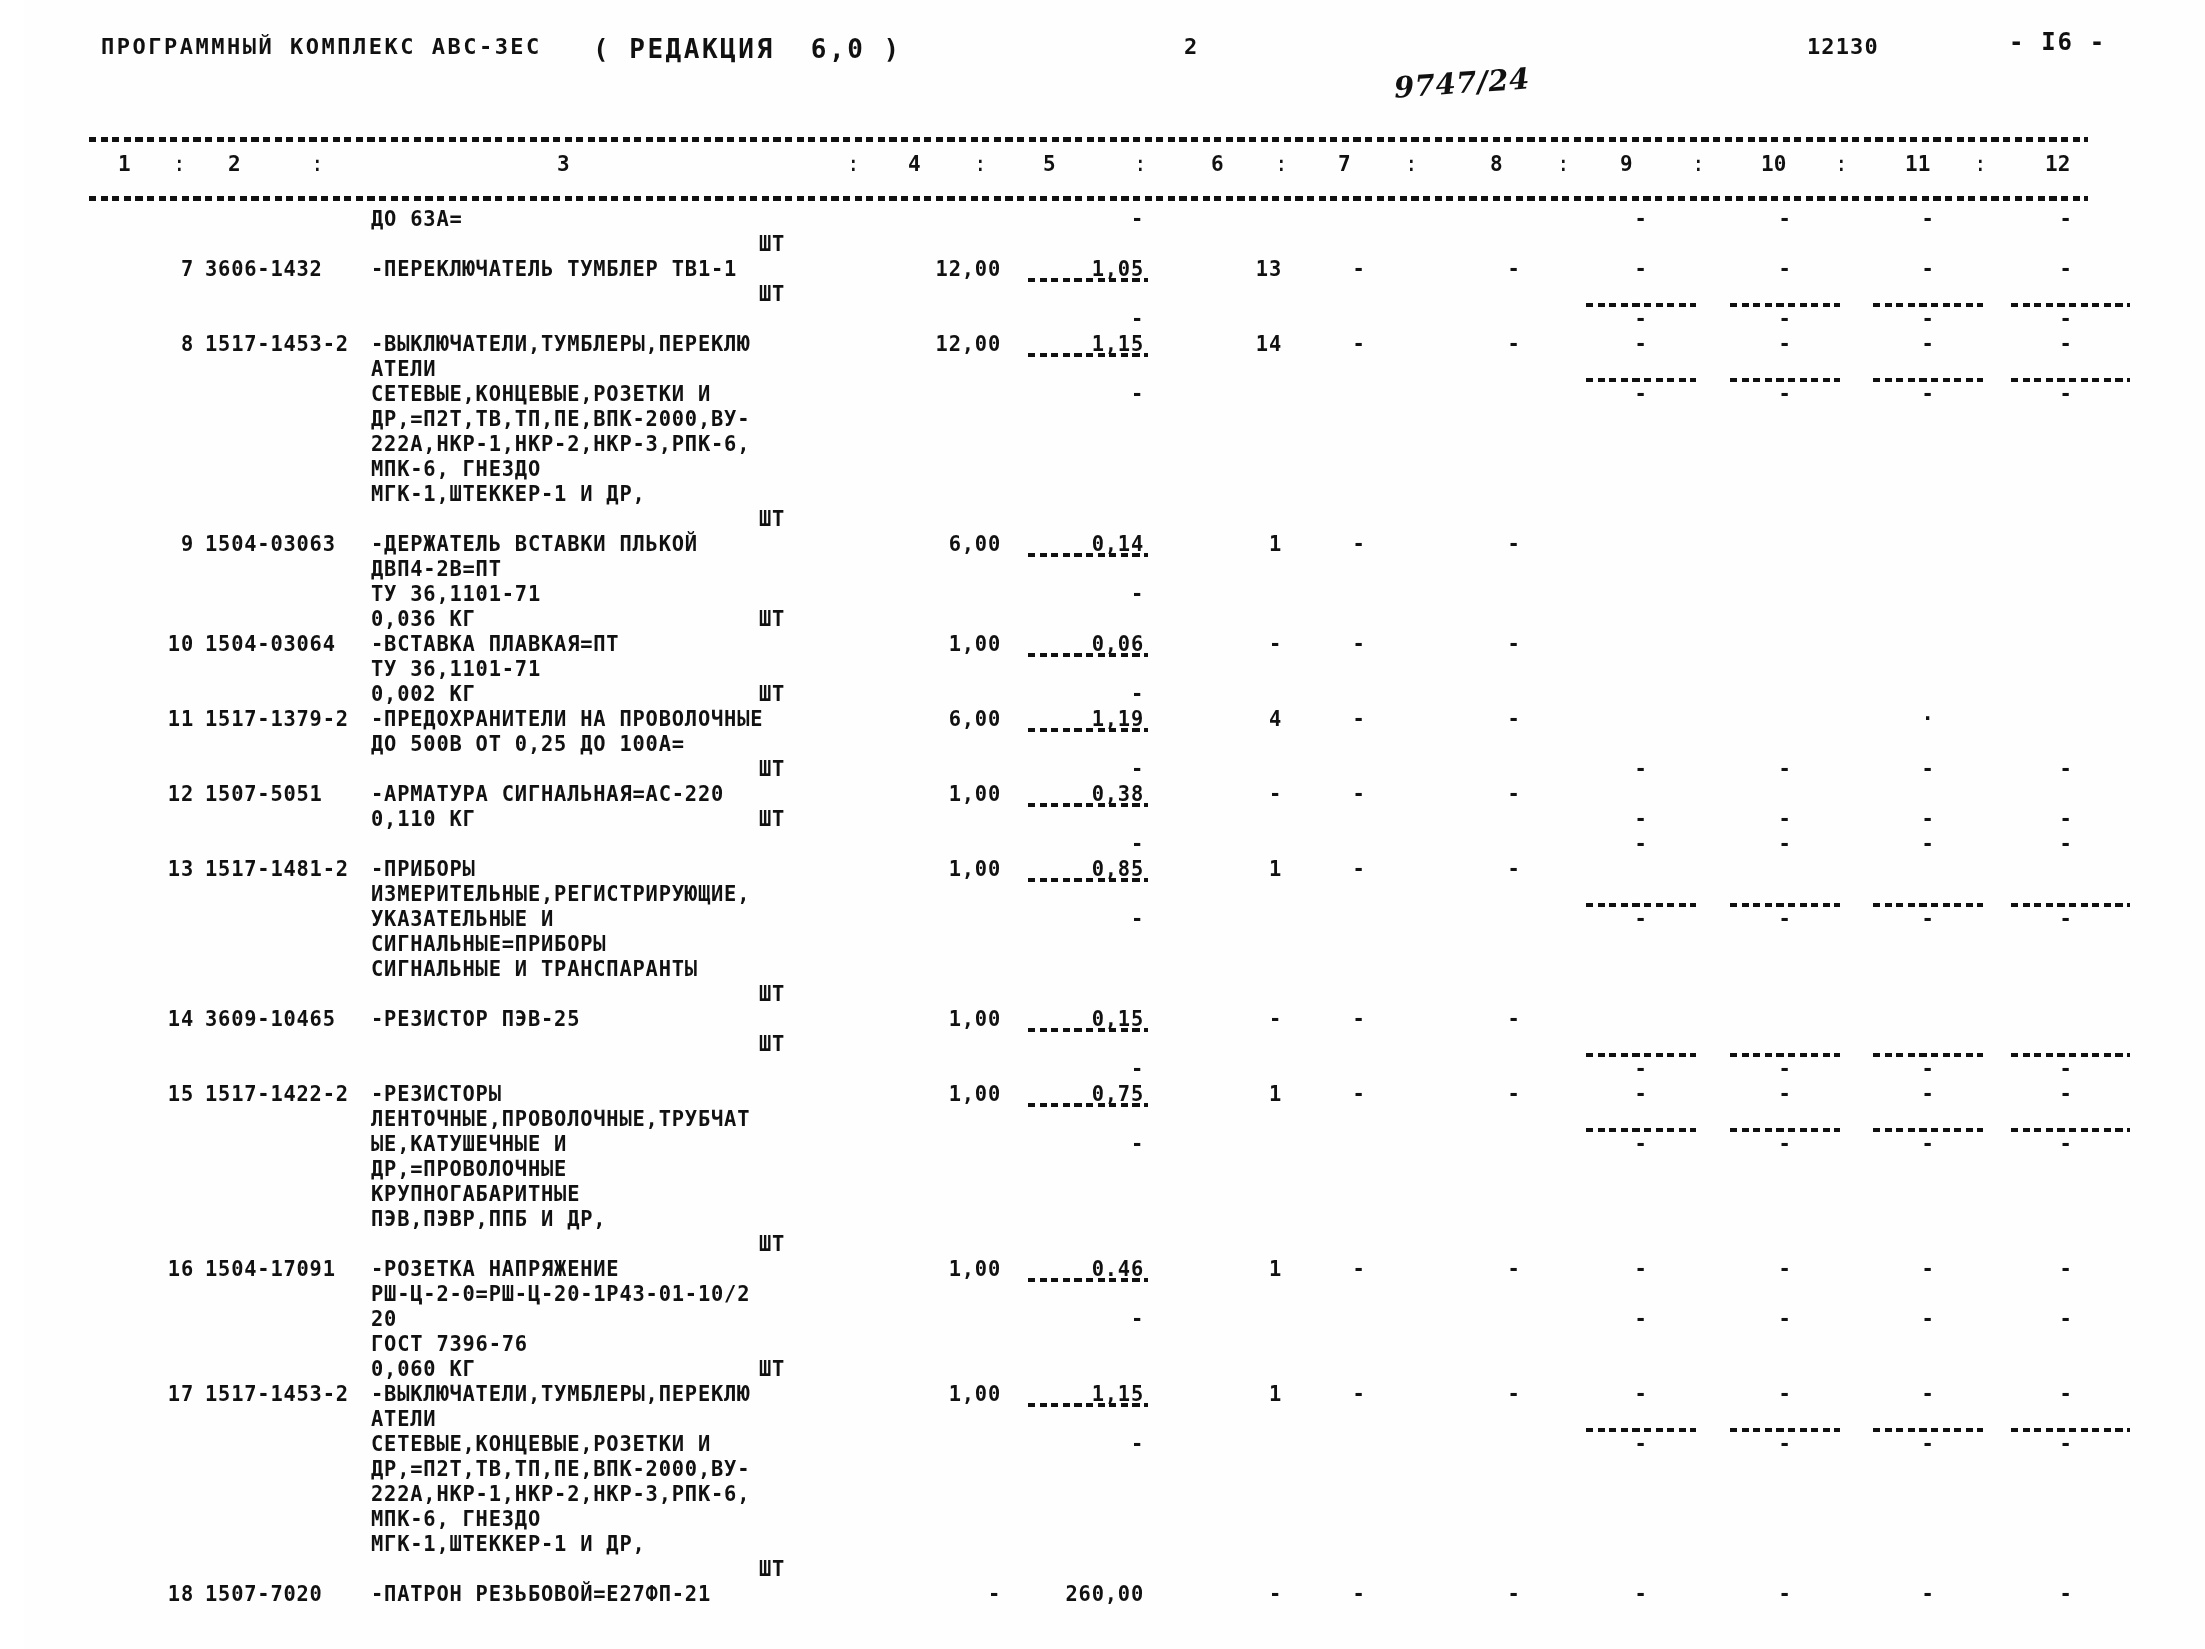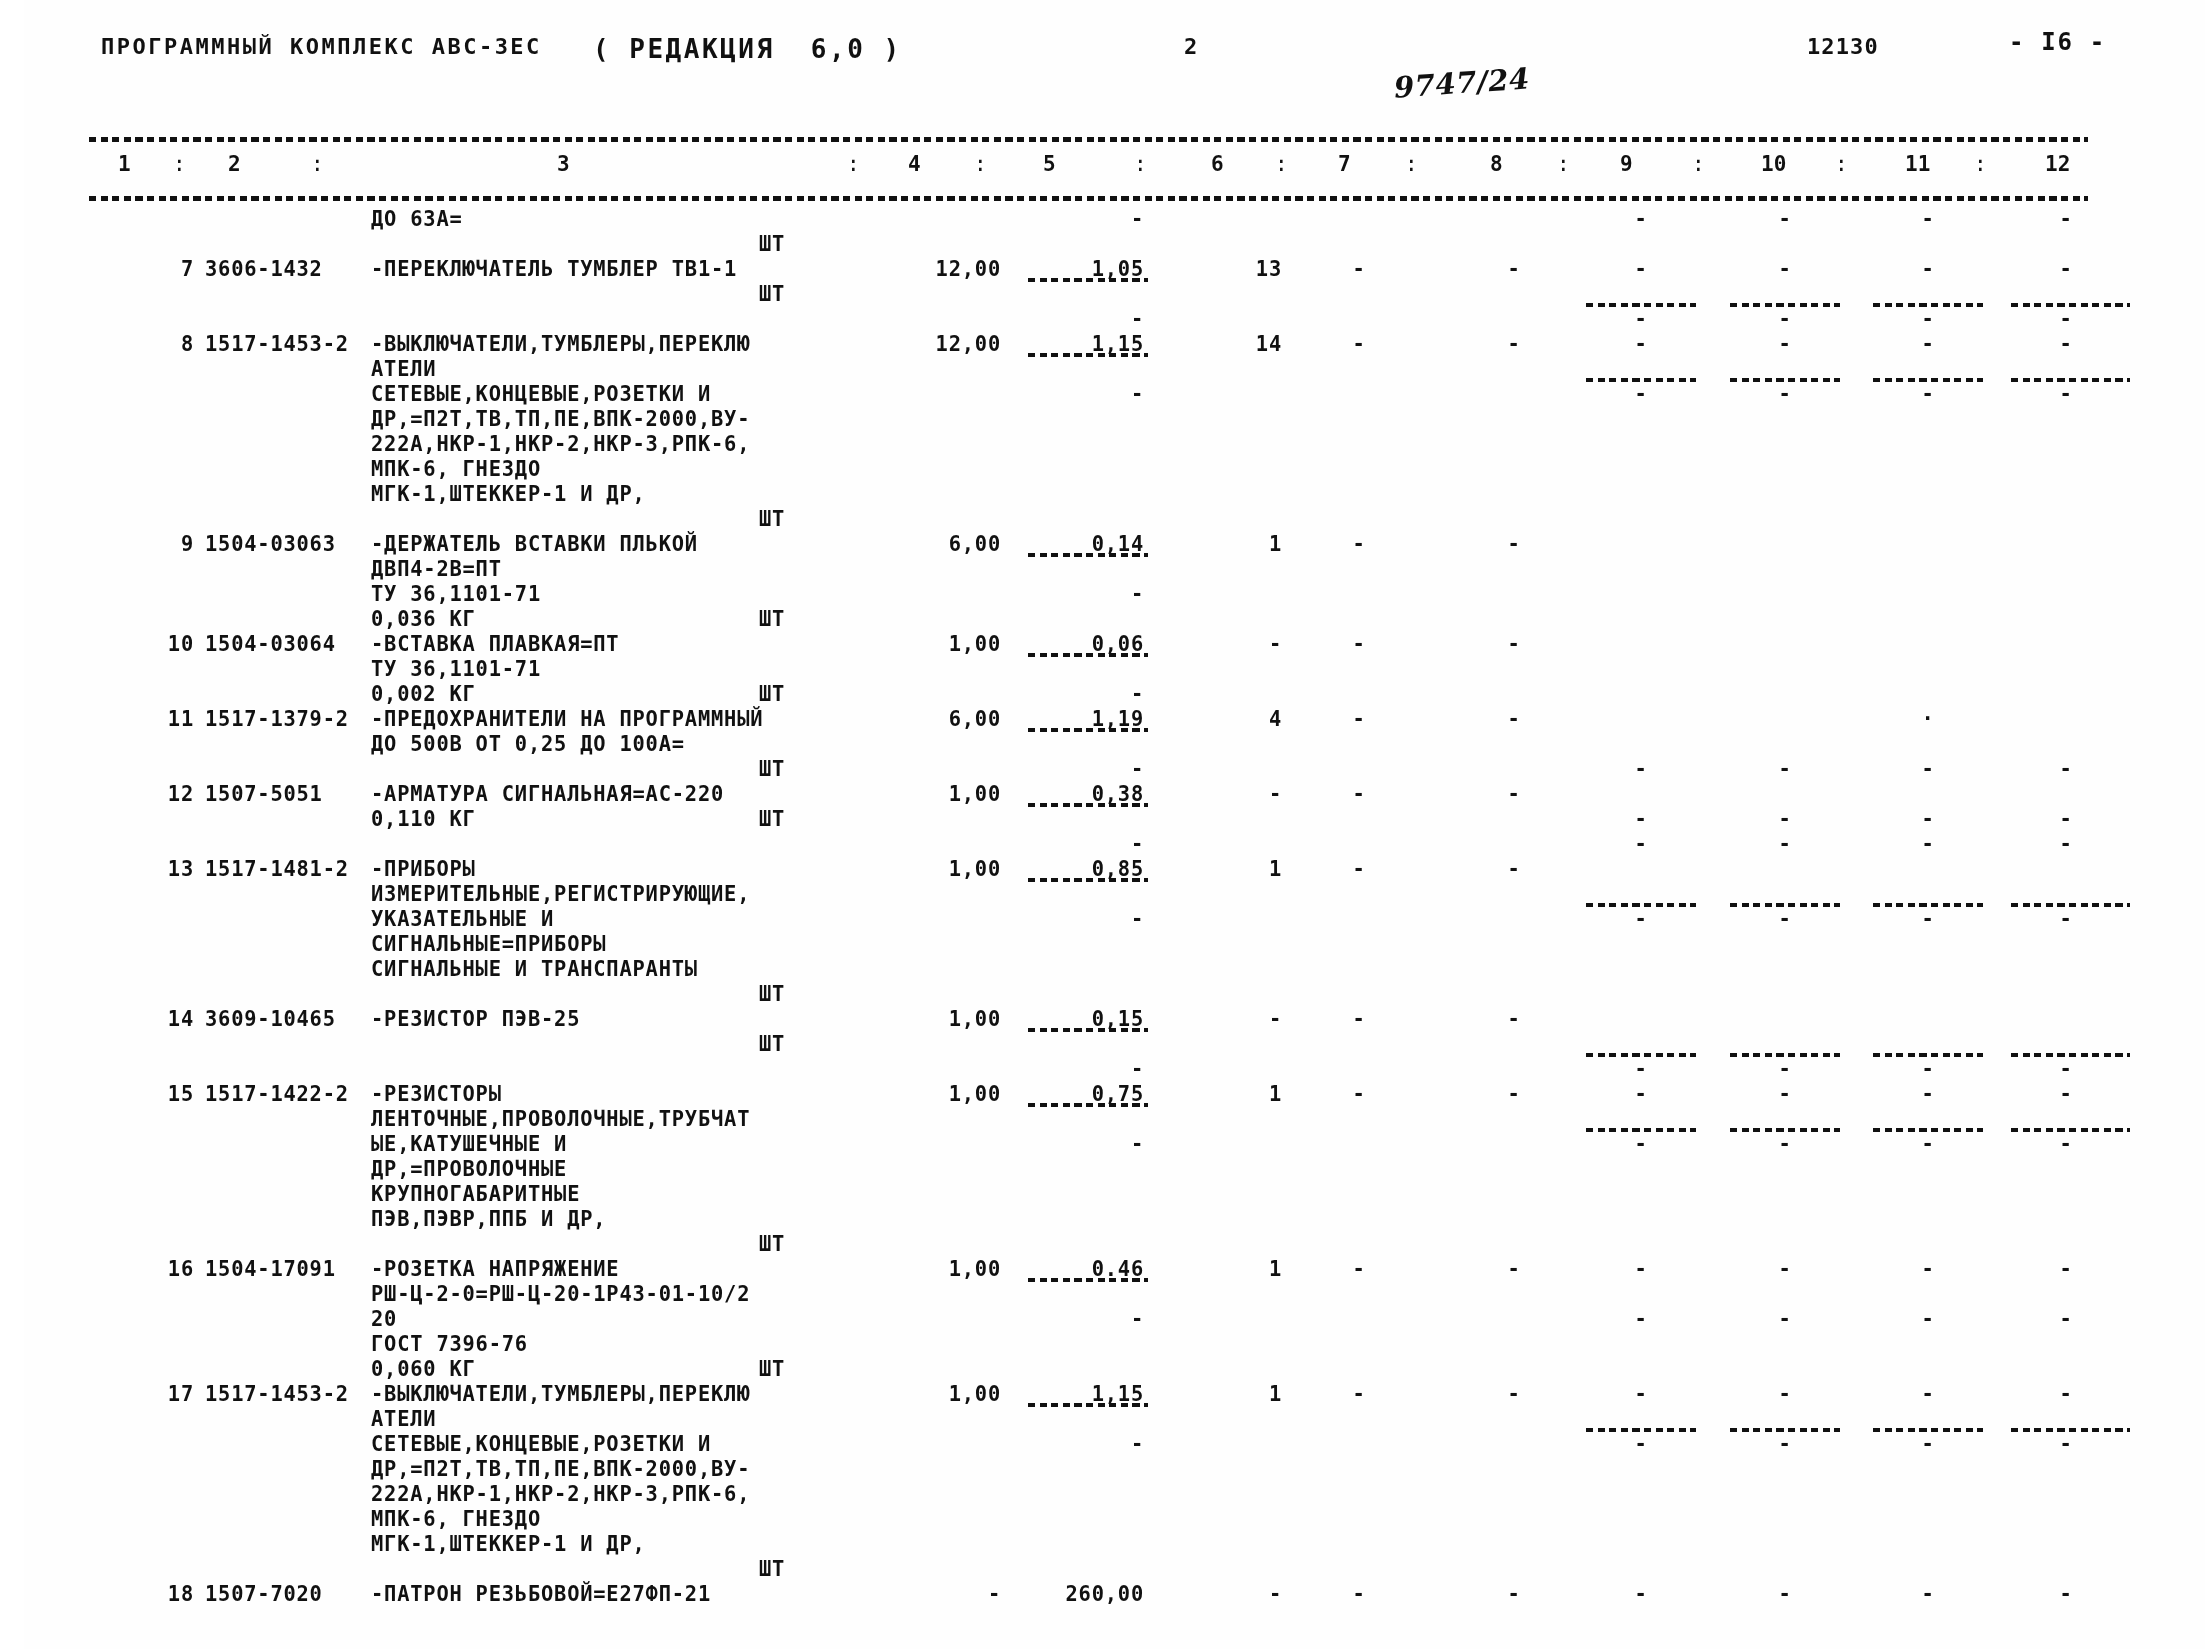--- a/index.html
+++ b/index.html
@@ -226,21 +226,21 @@
         <div class="cell c3">ТУ 36,1101-71</div>
       </div>
       <div class="ln">
         <div class="cell c3i">0,002 КГ</div>
         <div class="cell cU">ШТ</div>
         <div class="cell c5">-</div>
       </div>
       <div class="ln">
         <div class="cell c1">11</div>
         <div class="cell c2">1517-1379-2</div>
-        <div class="cell c3i">-ПРЕДОХРАНИТЕЛИ НА ПРОГРАММНЫЙ</div>
+        <div class="cell c3i">-ПРЕДОХРАНИТЕЛИ НА ПРОВОЛОЧНЫЕ</div>
         <div class="cell c4">6,00</div>
         <div class="cell c5">1,19</div>
         <div class="cell c6">4</div>
         <div class="cell c7">-</div>
         <div class="cell c8">-</div>
         <div class="cell c11">·</div>
         <div class="seg seg5" style="top: 19px;"></div>
       </div>
       <div class="ln">
         <div class="cell c3">ДО 500В ОТ 0,25 ДО 100А=</div>

